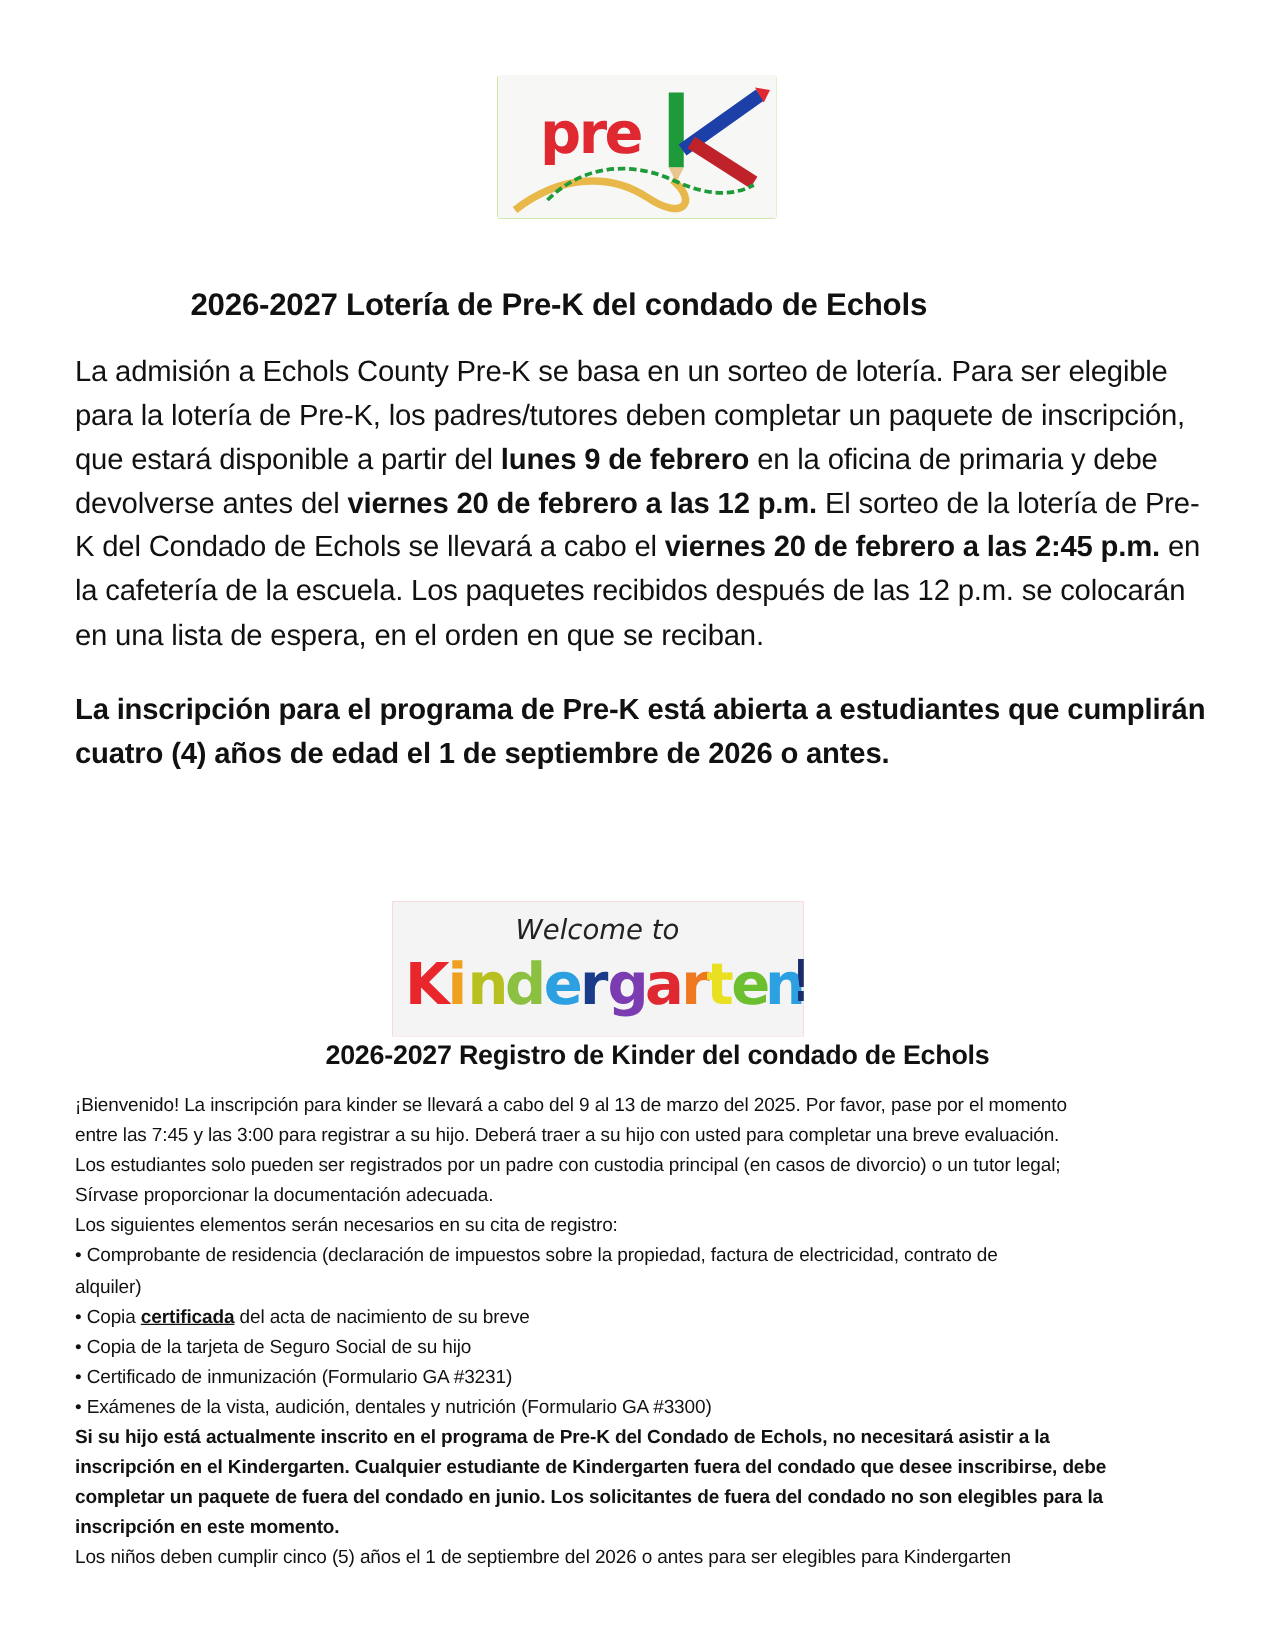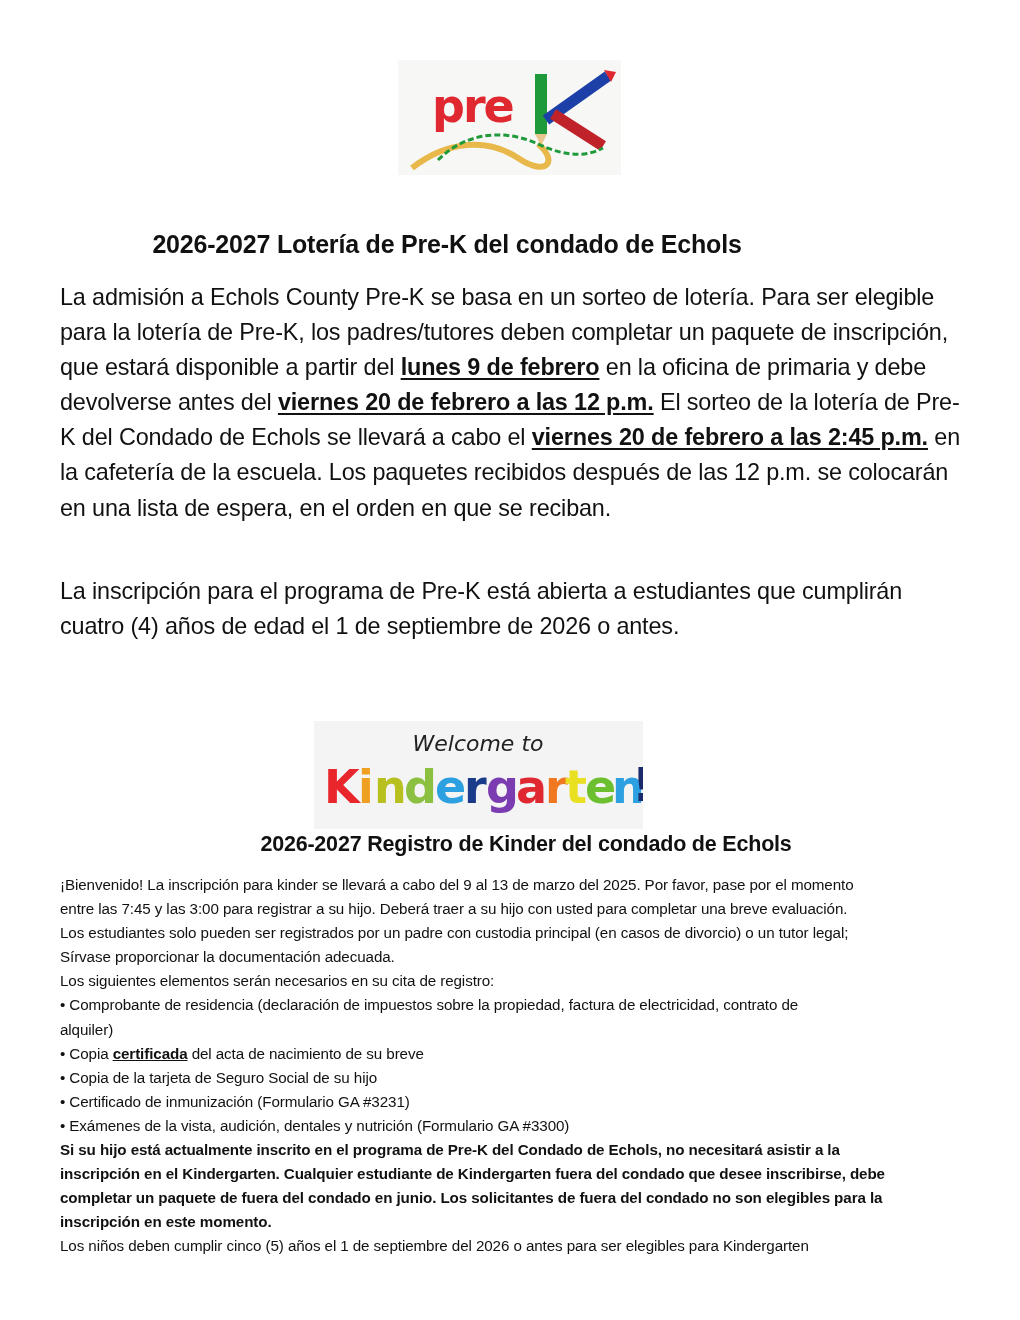--- a/index.html
+++ b/index.html
@@ -5,22 +5,22 @@
   html, body { margin: 0; padding: 0; background: #ffffff; }
   body { width: 1020px; height: 1320px; position: relative; overflow: hidden; color: #111; font-family: "Liberation Sans", sans-serif; }
   .page { position: absolute; left: 0; top: 0; width: 1020px; height: 1320px; }
 
   .prek-logo { position: absolute; left: 398px; top: 60px; width: 223px; height: 115px; background: #84cc16; border-radius: 2px; }
   .kinder-logo { position: absolute; left: 314px; top: 721px; width: 329px; height: 108px; background: #fca5a5; }
 
   .title-prek { position: absolute; left: 0; width: 894px; top: 230px; text-align: center; font-weight: bold; font-size: 25px; letter-spacing: -0.2px; }
   .body-large { position: absolute; left: 60px; width: 910px; font-size: 23.4px; line-height: 35.1px; letter-spacing: -0.15px; }
   .p1 { top: 280px; }
-  .p2 { top: 574px; }
-  .u { text-decoration: underline; font-weight: bold; text-underline-offset: 3px; }
+  .p2 { top: 550px; font-weight: bold; }
+  .u { font-weight: bold; text-underline-offset: 3px; }
 
   .title-kinder { position: absolute; left: 0; width: 1020px; top: 828px; text-align: center; font-weight: bold; font-size: 21.5px; letter-spacing: -0.2px; }
   .body-small { position: absolute; left: 60px; top: 873px; width: 900px; font-size: 15.2px; line-height: 24.1px; letter-spacing: -0.1px; }
   .body-small .line { display: block; white-space: nowrap; }
   .bold { font-weight: bold; }
   .ul { text-decoration: underline; font-weight: bold; }
 </style>
 </head>
 <body>
 

